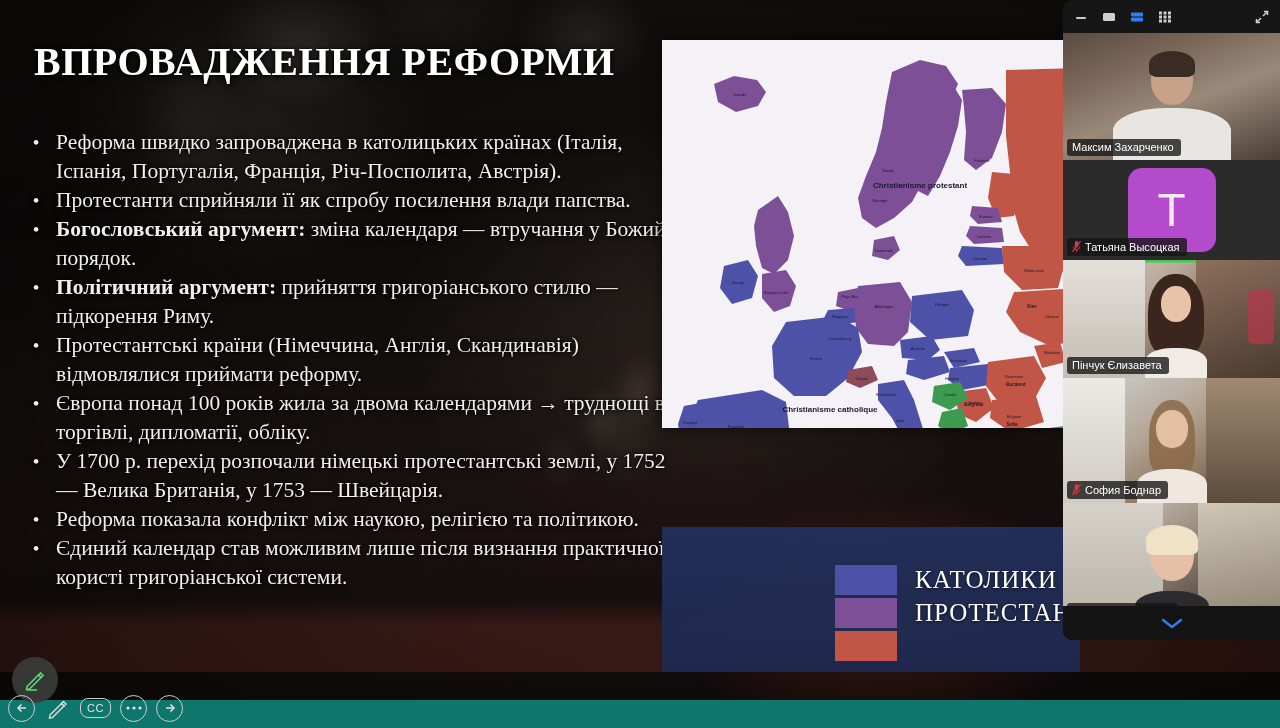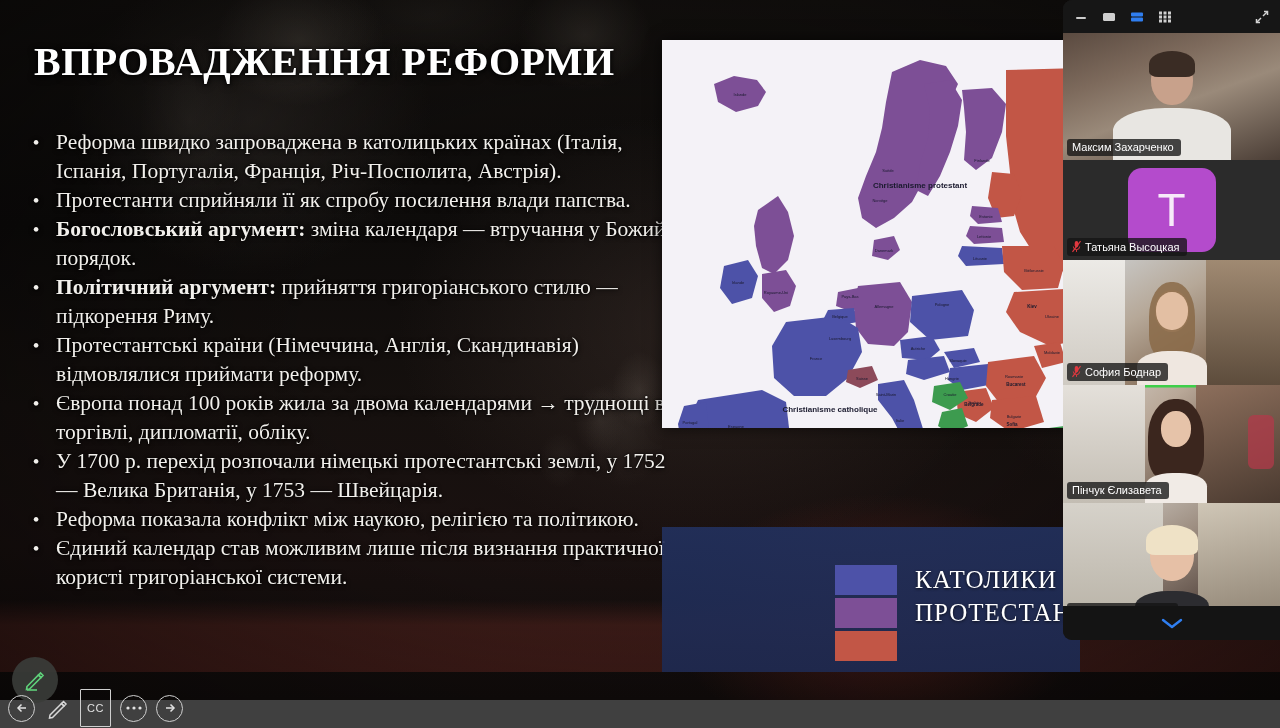--- a/index.html
+++ b/index.html
@@ -1,19 +1,19 @@
 <!DOCTYPE html>
 <html><head>
 <meta charset="utf-8">
 <style>
   * { margin:0; padding:0; box-sizing:border-box; }
   html,body { width:1280px; height:728px; overflow:hidden; background:#000; }
   body { font-family:"Liberation Serif", serif; }
 
-  .screen { position:relative; width:1280px; height:728px; background:#404040; overflow:hidden;padding-left:9px; }
+  .screen { position:relative; width:1280px; height:728px; background:#0f766e; overflow:hidden;padding-left:9px; }
 
   
   .slide {
     position:absolute; left:0; top:0; width:1280px; height:700px;
     background:
       radial-gradient(ellipse 300px 180px at 880px 620px, rgba(120,40,35,0.55), transparent 70%),
       radial-gradient(ellipse 420px 300px at 700px 330px, rgba(70,55,50,0.45), transparent 72%),
       radial-gradient(ellipse 260px 220px at 250px 120px, rgba(58,52,48,0.5), transparent 70%),
       radial-gradient(ellipse 200px 260px at 1100px 300px, rgba(60,48,44,0.35), transparent 72%),
       linear-gradient(180deg,#14110f 0%, #0d0b0a 32%, #15100e 58%, #1a1110 78%, #120d0c 100%);
@@ -101,21 +101,21 @@
   }
   .toolbar {
     position:absolute; left:4px; top:691px; height:34px;
     display:flex; align-items:center; gap:9px; padding-left:4px;
   }
   .tb-btn {
     width:27px; height:27px; border-radius:50%;
     border:1.6px solid #cfcfcf; display:flex; align-items:center; justify-content:center;
     background:transparent;
   }
-  .tb-btn.cc { border-radius:1px; width:31px; height:38px; }
+  .tb-btn.cc { border-radius:8px; width:31px; height:20px; }
   .tb-btn.plain { border:none; }
 
   
   .video-panel {
     position:absolute; left:1063px; top:0; width:217px; height:640px;
     background:#1b1b1b; border-radius:9px 0 0 9px; overflow:hidden;
   }
   .vp-header {
     height:33px; background:#161616; display:flex; align-items:center;
     padding:0 10px; gap:12px; position:relative;
@@ -447,51 +447,51 @@
         <svg class="mute-ic" viewBox="0 0 10 14">
           <rect x="3" y="1" width="4" height="7" rx="2" fill="#e0383f"></rect>
           <path d="M1.5 7 a3.5 3.5 0 0 0 7 0" fill="none" stroke="#e0383f" stroke-width="1.1"></path>
           <line x1="5" y1="10.5" x2="5" y2="13" stroke="#e0383f" stroke-width="1.1"></line>
           <line x1="0.5" y1="13" x2="9.5" y2="1" stroke="#e0383f" stroke-width="1.3"></line>
         </svg>
         <span>Татьяна Высоцкая</span>
       </div>
     </div>
 
+    <div class="tile h4 cam-c speaking">
+      <div style="position:absolute;left:0;top:0;width:82px;height:118px;background:linear-gradient(180deg,#e4e0da,#c3bdb3);"></div>
+      <div style="position:absolute;right:0;top:0;width:84px;height:118px;background:linear-gradient(160deg,#8d6f5c,#4a3a30);"></div>
+      <div style="position:absolute;right:6px;top:30px;width:26px;height:54px;background:#b23a4a;border-radius:6px;opacity:0.75;"></div>
+      <div class="head" style="width:34px;height:40px;top:24px;left:52%;background:#e0bda4;"></div>
+      <div class="head" style="width:56px;height:82px;top:14px;left:52%;background:#3b261e;border-radius:46% 46% 32% 32%;"></div>
+      <div class="head" style="width:30px;height:36px;top:26px;left:52%;background:#e6c3a9;"></div>
+      <div class="person" style="width:62px;height:30px;left:52%;background:#f1ebe6;"></div>
+      <div class="tile-name">
+        <span>Пінчук Єлизавета</span>
+      </div>
+    </div>
+
     <div class="tile h3 cam-b">
       <div style="position:absolute;left:0;top:0;width:62px;height:125px;background:linear-gradient(180deg,#eceae6,#cfcac2);"></div>
       <div style="position:absolute;right:0;top:0;width:74px;height:125px;background:linear-gradient(180deg,#a08a72,#5d4c3c);"></div>
       <div class="head" style="width:34px;height:42px;top:30px;background:#dcb69a;"></div>
       <div class="head" style="width:46px;height:76px;top:22px;background:#8a6a48;border-radius:46% 46% 30% 30%;opacity:0.85;"></div>
       <div class="head" style="width:32px;height:38px;top:32px;background:#e3bfa3;"></div>
       <div class="person" style="width:70px;height:34px;background:#efe7e0;"></div>
       <div class="tile-name">
         <svg class="mute-ic" viewBox="0 0 10 14">
           <rect x="3" y="1" width="4" height="7" rx="2" fill="#e0383f"></rect>
           <path d="M1.5 7 a3.5 3.5 0 0 0 7 0" fill="none" stroke="#e0383f" stroke-width="1.1"></path>
           <line x1="5" y1="10.5" x2="5" y2="13" stroke="#e0383f" stroke-width="1.1"></line>
           <line x1="0.5" y1="13" x2="9.5" y2="1" stroke="#e0383f" stroke-width="1.3"></line>
         </svg>
         <span>София Боднар</span>
       </div>
     </div>
 
-    <div class="tile h4 cam-c speaking">
-      <div style="position:absolute;left:0;top:0;width:82px;height:118px;background:linear-gradient(180deg,#e4e0da,#c3bdb3);"></div>
-      <div style="position:absolute;right:0;top:0;width:84px;height:118px;background:linear-gradient(160deg,#8d6f5c,#4a3a30);"></div>
-      <div style="position:absolute;right:6px;top:30px;width:26px;height:54px;background:#b23a4a;border-radius:6px;opacity:0.75;"></div>
-      <div class="head" style="width:34px;height:40px;top:24px;left:52%;background:#e0bda4;"></div>
-      <div class="head" style="width:56px;height:82px;top:14px;left:52%;background:#3b261e;border-radius:46% 46% 32% 32%;"></div>
-      <div class="head" style="width:30px;height:36px;top:26px;left:52%;background:#e6c3a9;"></div>
-      <div class="person" style="width:62px;height:30px;left:52%;background:#f1ebe6;"></div>
-      <div class="tile-name">
-        <span>Пінчук Єлизавета</span>
-      </div>
-    </div>
-
     <div class="tile h5 cam-d">
       <div style="position:absolute;left:0;top:0;width:100px;height:122px;background:linear-gradient(180deg,#d6d2ca,#b8b2a6);"></div>
       <div style="position:absolute;right:0;top:0;width:82px;height:122px;background:linear-gradient(170deg,#cfc6b6,#8e8272);"></div>
       <div class="head" style="width:44px;height:52px;top:26px;background:#e6c0a6;"></div>
       <div class="head" style="width:52px;height:30px;top:22px;background:#efe2c6;border-radius:50% 50% 18% 18%;"></div>
       <div class="person" style="width:74px;height:34px;background:#2c2c30;"></div>
       <div class="tile-name">
         <svg class="mute-ic" viewBox="0 0 10 14">
           <rect x="3" y="1" width="4" height="7" rx="2" fill="#e0383f"></rect>
           <path d="M1.5 7 a3.5 3.5 0 0 0 7 0" fill="none" stroke="#e0383f" stroke-width="1.1"></path>

